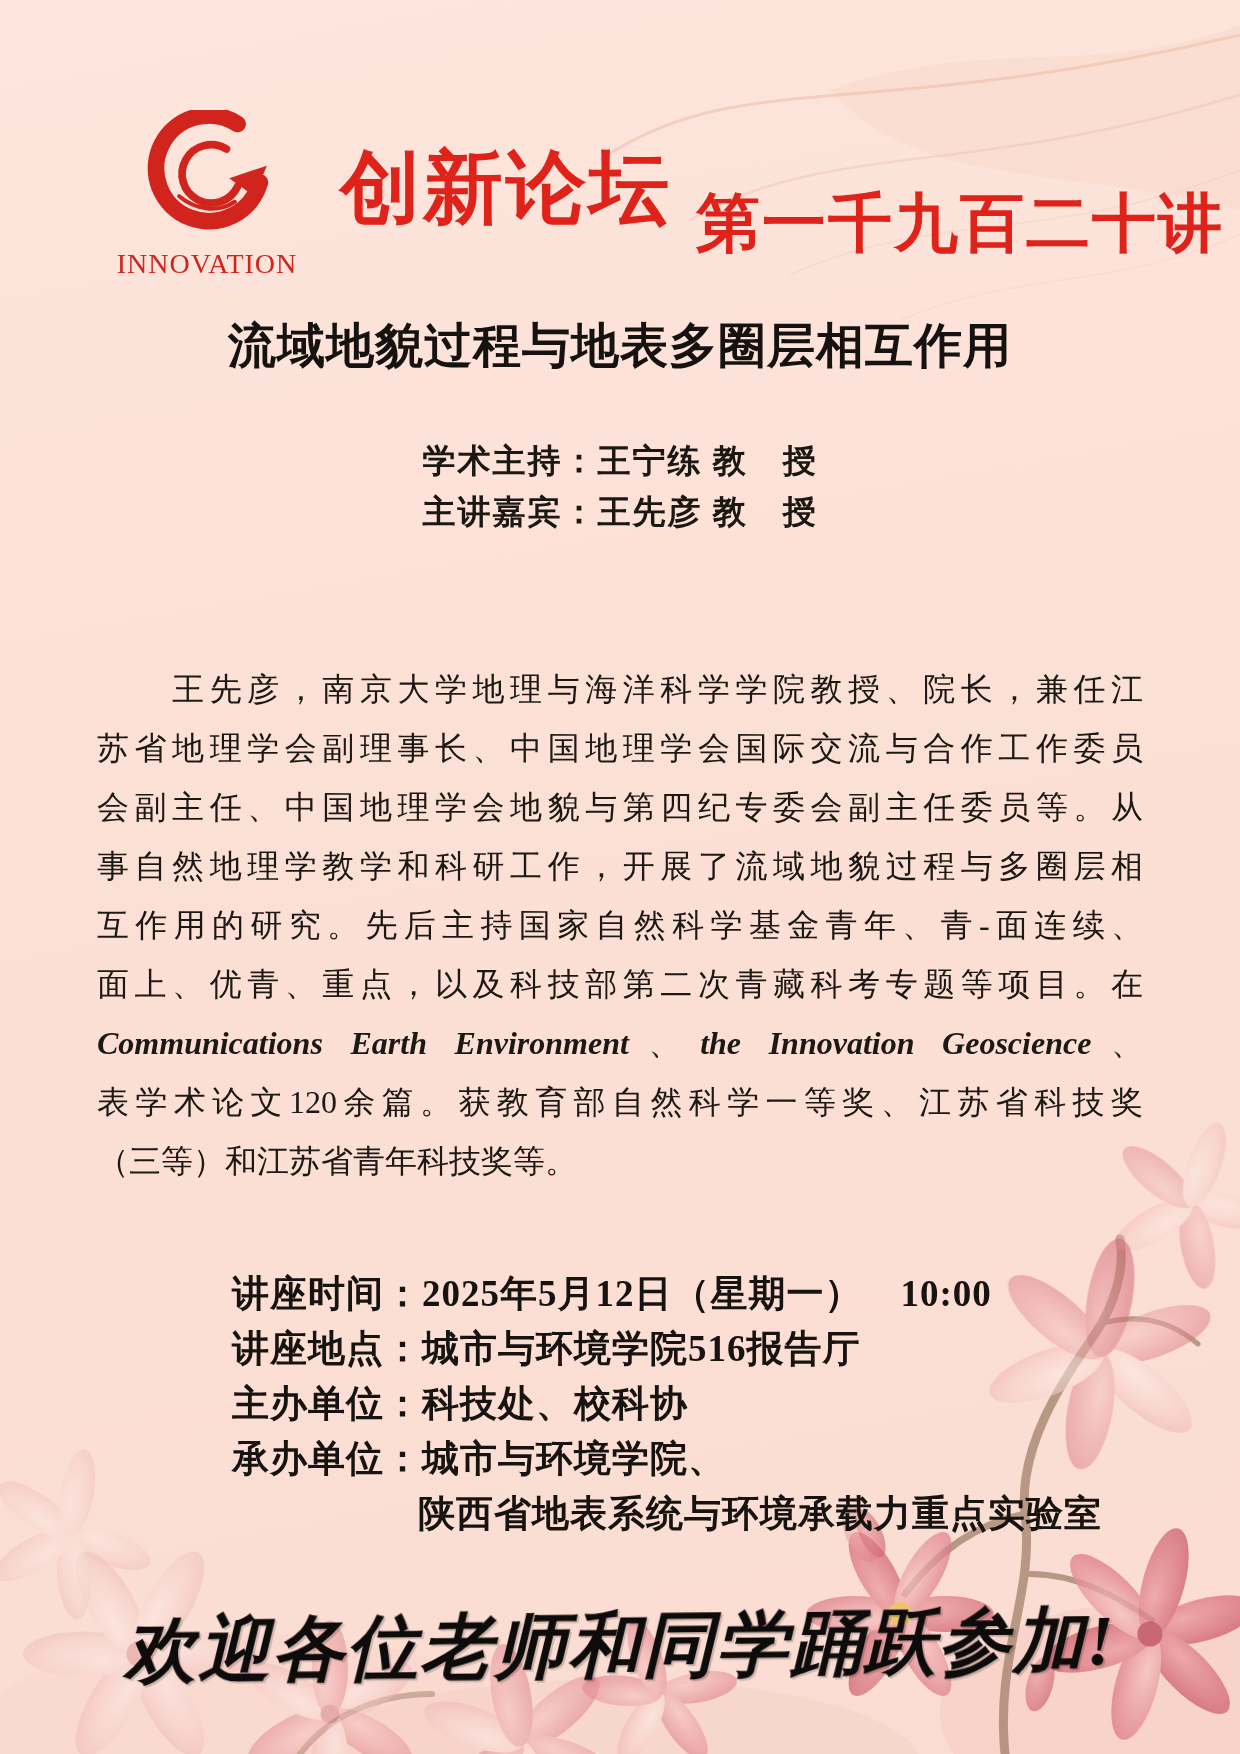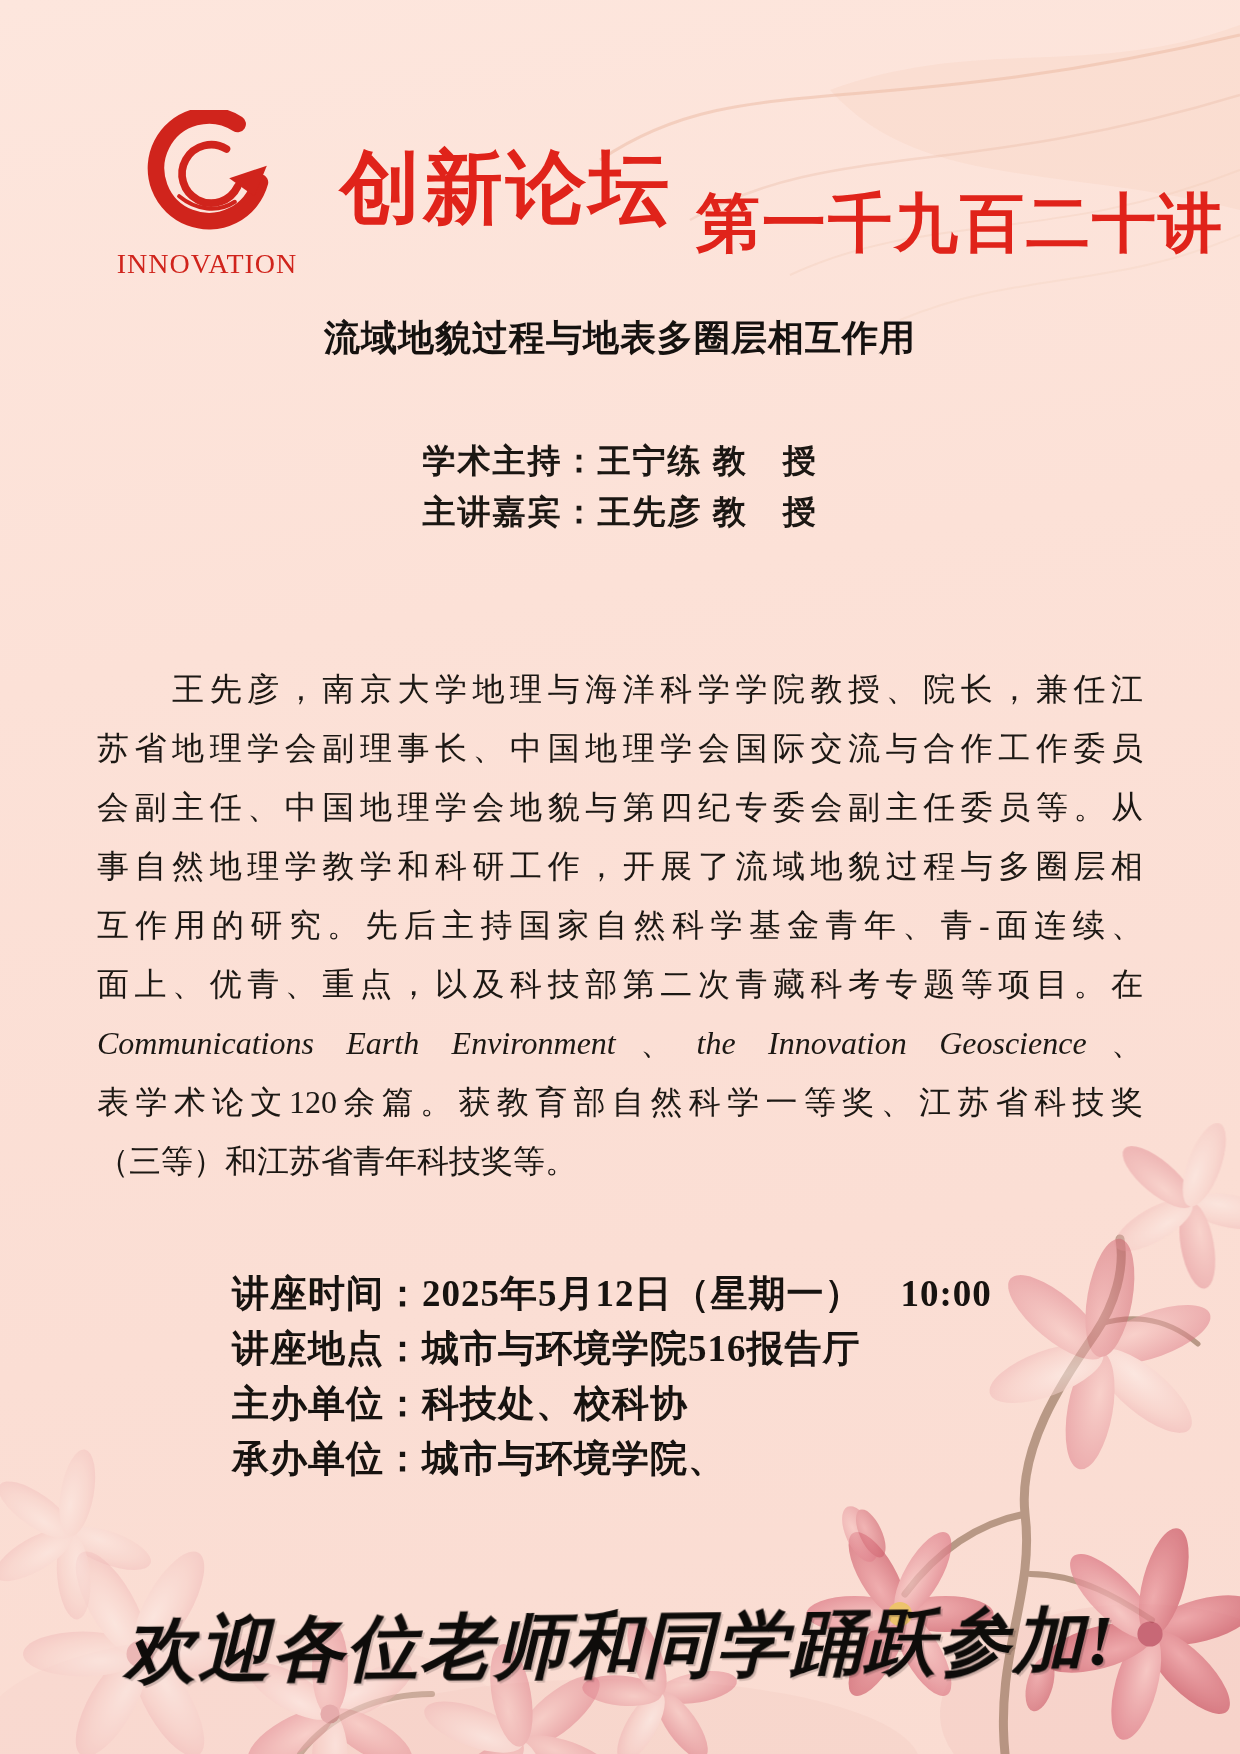--- a/index.html
+++ b/index.html
@@ -29,34 +29,34 @@
     font-weight:800;font-size:80px;line-height:1.05;color:#e0231a;letter-spacing:3px;
   }
   .lecture-no{
     position:absolute;left:696px;top:180px;
     font-family:"Liberation Sans","DejaVu Sans",sans-serif;
     font-weight:700;font-size:64px;color:#e0231a;letter-spacing:2px;
   }
   
   .main-title{
     position:absolute;left:0;right:0;top:314px;margin:0;
-    text-align:center;font-size:36px;font-weight:700;color:#151210;letter-spacing:1px;
+    text-align:center;font-size:48px;font-weight:700;color:#151210;letter-spacing:1px;
   }
   .guests{position:absolute;left:0;right:0;top:436px;text-align:center;}
   .guest-line{
     display:block;font-size:33px;font-weight:700;color:#1b1713;line-height:51px;letter-spacing:2px;
   }
   
   .bio{position:absolute;left:97px;top:660px;width:1046px;color:#1c1814;}
   .bio-line{
     font-size:32px;line-height:59px;white-space:nowrap;
     text-align:justify;text-align-last:justify;
   }
   .bio-line.last{text-align-last:left;}
-  .en-italic{font-style:italic;}
+  .en-italic{font-style:italic;font-weight:bold;}
   
   .details{position:absolute;left:232px;top:1266px;width:940px;color:#171310;}
   .detail-row{font-size:37px;line-height:55px;font-weight:700;letter-spacing:1px;white-space:nowrap;}
   .detail-row.indent{margin-left:186px;}
   .detail-label{font-weight:700;}
   
   .slogan{
     position:absolute;left:0;right:0;top:1598px;text-align:center;
     font-size:72px;font-weight:900;font-style:italic;color:#0e0c0a;
     letter-spacing:2px;transform:rotate(-0.6deg);
@@ -323,17 +323,18 @@
       <div class="bio-line"><span class="en-italic">Communications Earth Environment</span><span>、</span><span class="en-italic">the Innovation Geoscience</span><span>、</span></div>
       <div class="bio-line"><span>表学术论文120余篇。获教育部自然科学一等奖、江苏省科技奖</span></div>
       <div class="bio-line last"><span>（三等）和江苏省青年科技奖等。</span></div>
     </div>
 
   <div id="details" class="details">
       <div class="detail-row"><span class="detail-label">讲座时间：</span><span class="detail-value">2025年5月12日（星期一）　10:00</span></div>
       <div class="detail-row"><span class="detail-label">讲座地点：</span><span class="detail-value">城市与环境学院516报告厅</span></div>
       <div class="detail-row"><span class="detail-label">主办单位：</span><span class="detail-value">科技处、校科协</span></div>
       <div class="detail-row"><span class="detail-label">承办单位：</span><span class="detail-value">城市与环境学院、</span></div>
+      <div class="detail-row indent"><span class="detail-label"></span><span class="detail-value">陕西省地表系统与环境承载力重点实验室</span></div>
     </div>
 
   <div class="slogan">欢迎各位老师和同学踊跃参加!</div>
 
 </div>
 
 </body></html>

